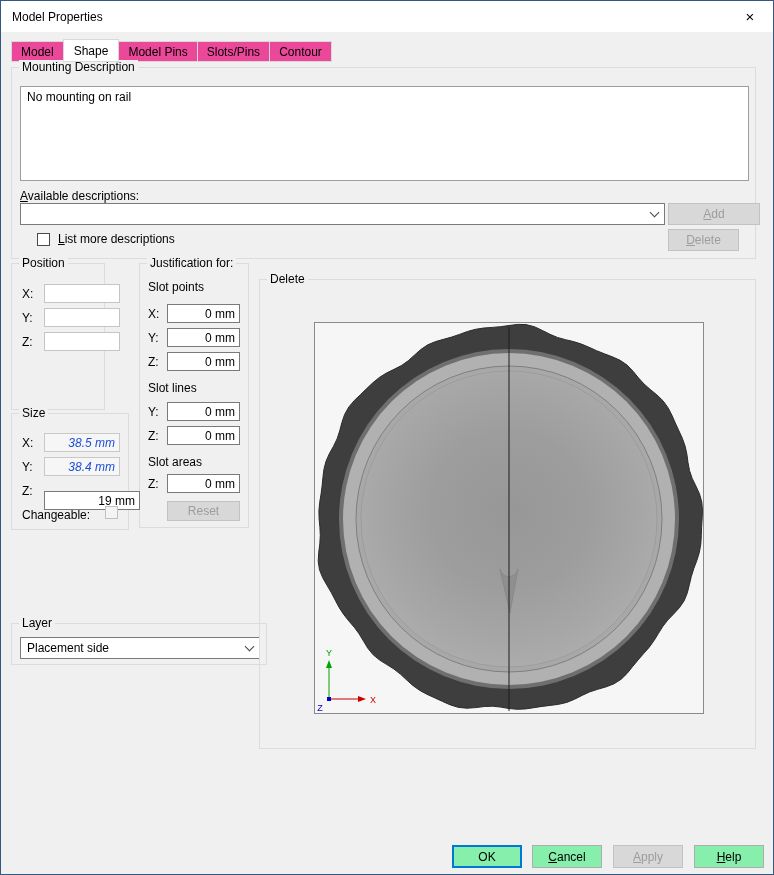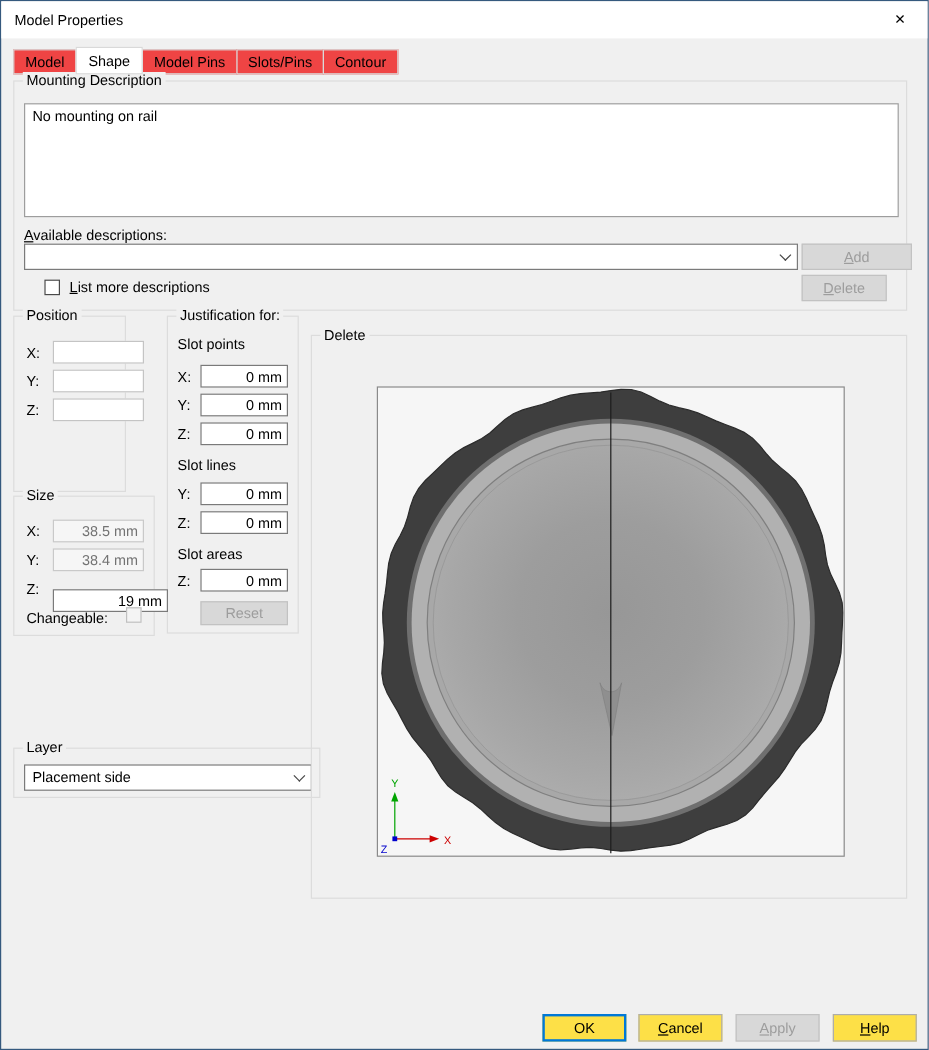--- a/index.html
+++ b/index.html
@@ -4,46 +4,46 @@
 <style>
   *{box-sizing:border-box;margin:0;padding:0;}
   html,body{background:#9a9a9a;}
   .dialog{position:relative;width:774px;height:875px;background:#f0f0f0;border:1px solid #35597e;
           font:12px "Liberation Sans","DejaVu Sans",sans-serif;color:#000;overflow:hidden;}
   .titlebar{position:absolute;left:0;top:0;right:0;height:31px;background:#fff;display:flex;align-items:center;}
   .titlebar .title{margin-left:11px;}
   .titlebar .close{margin-left:auto;width:46px;height:31px;display:flex;align-items:center;justify-content:center;font-size:15px;cursor:default;}
 
   .tabstrip{position:absolute;left:10px;top:38px;display:flex;align-items:flex-end;height:23px;}
-  .tab{height:21px;display:flex;align-items:center;padding:0 9px;border:1px solid #d9d9d9;margin-right:-1px;background:#ef4444;cursor:default;}
+  .tab{height:21px;display:flex;align-items:center;padding:0 9px;border:1px solid #d9d9d9;margin-right:-1px;background:#ec4899;cursor:default;}
   .tab.active{height:23px;background:#fff;z-index:2;position:relative;padding:0 10px;}
 
   .group{position:absolute;border:1px solid #dcdcdc;}
   .glabel{position:absolute;top:-8px;left:7px;background:#f0f0f0;padding:0 3px;line-height:14px;white-space:nowrap;}
   .lbl{position:absolute;white-space:nowrap;line-height:14px;}
 
   .mtext{position:absolute;border:1px solid #9d9d9d;background:#fff;resize:none;
          font:12px "Liberation Sans","DejaVu Sans",sans-serif;padding:3px 6px;outline:none;overflow:auto;}
 
   .tb{position:absolute;border:1px solid #7a7a7a;background:#fff;outline:none;
       font:12px "Liberation Sans","DejaVu Sans",sans-serif;padding:0 4px;}
   .tb.ra{text-align:right;}
   .tb.lite{border-color:#c4c4c4;}
-  .tb.dim{border-color:#c9c9c9;background:#f6f6f6;color:#737373;}
+  .tb.dim{border-color:#c9c9c9;background:#f6f6f6;color:#1d4ed8;font-style:italic;}
 
   .combo{position:absolute;background:#fff;border:1px solid #7a7a7a;display:flex;align-items:center;padding:0 6px;cursor:default;}
   .combo-val{white-space:nowrap;overflow:hidden;}
   .chev{margin-left:auto;width:7px;height:7px;border-right:1px solid #454545;border-bottom:1px solid #454545;
         transform:translateY(-2px) rotate(45deg);flex:0 0 auto;}
 
   .cb{display:inline-block;width:13px;height:13px;background:#fff;border:1px solid #4a4a4a;flex:0 0 auto;}
   .cb.disabled{border-color:#c0c0c0;background:#f4f4f4;}
   .cbrow{position:absolute;display:flex;align-items:center;gap:8px;}
 
-  .btn{position:absolute;background:#fde047;border:1px solid #adadad;display:flex;align-items:center;justify-content:center;
+  .btn{position:absolute;background:#86efac;border:1px solid #adadad;display:flex;align-items:center;justify-content:center;
        font:12px "Liberation Sans","DejaVu Sans",sans-serif;cursor:default;user-select:none;}
   .btn.disabled{background:#d8d8d8;border-color:#c2c2c2;color:#9d9d9d;}
   .btn.default{border:2px solid #0078d7;}
 
   .uf{display:inline-block;}
   .uf::first-letter{text-decoration:underline;}
 
   .viewport{position:absolute;border:1px solid #8a8a8a;background:#f6f6f6;}
 </style>
 </head>

